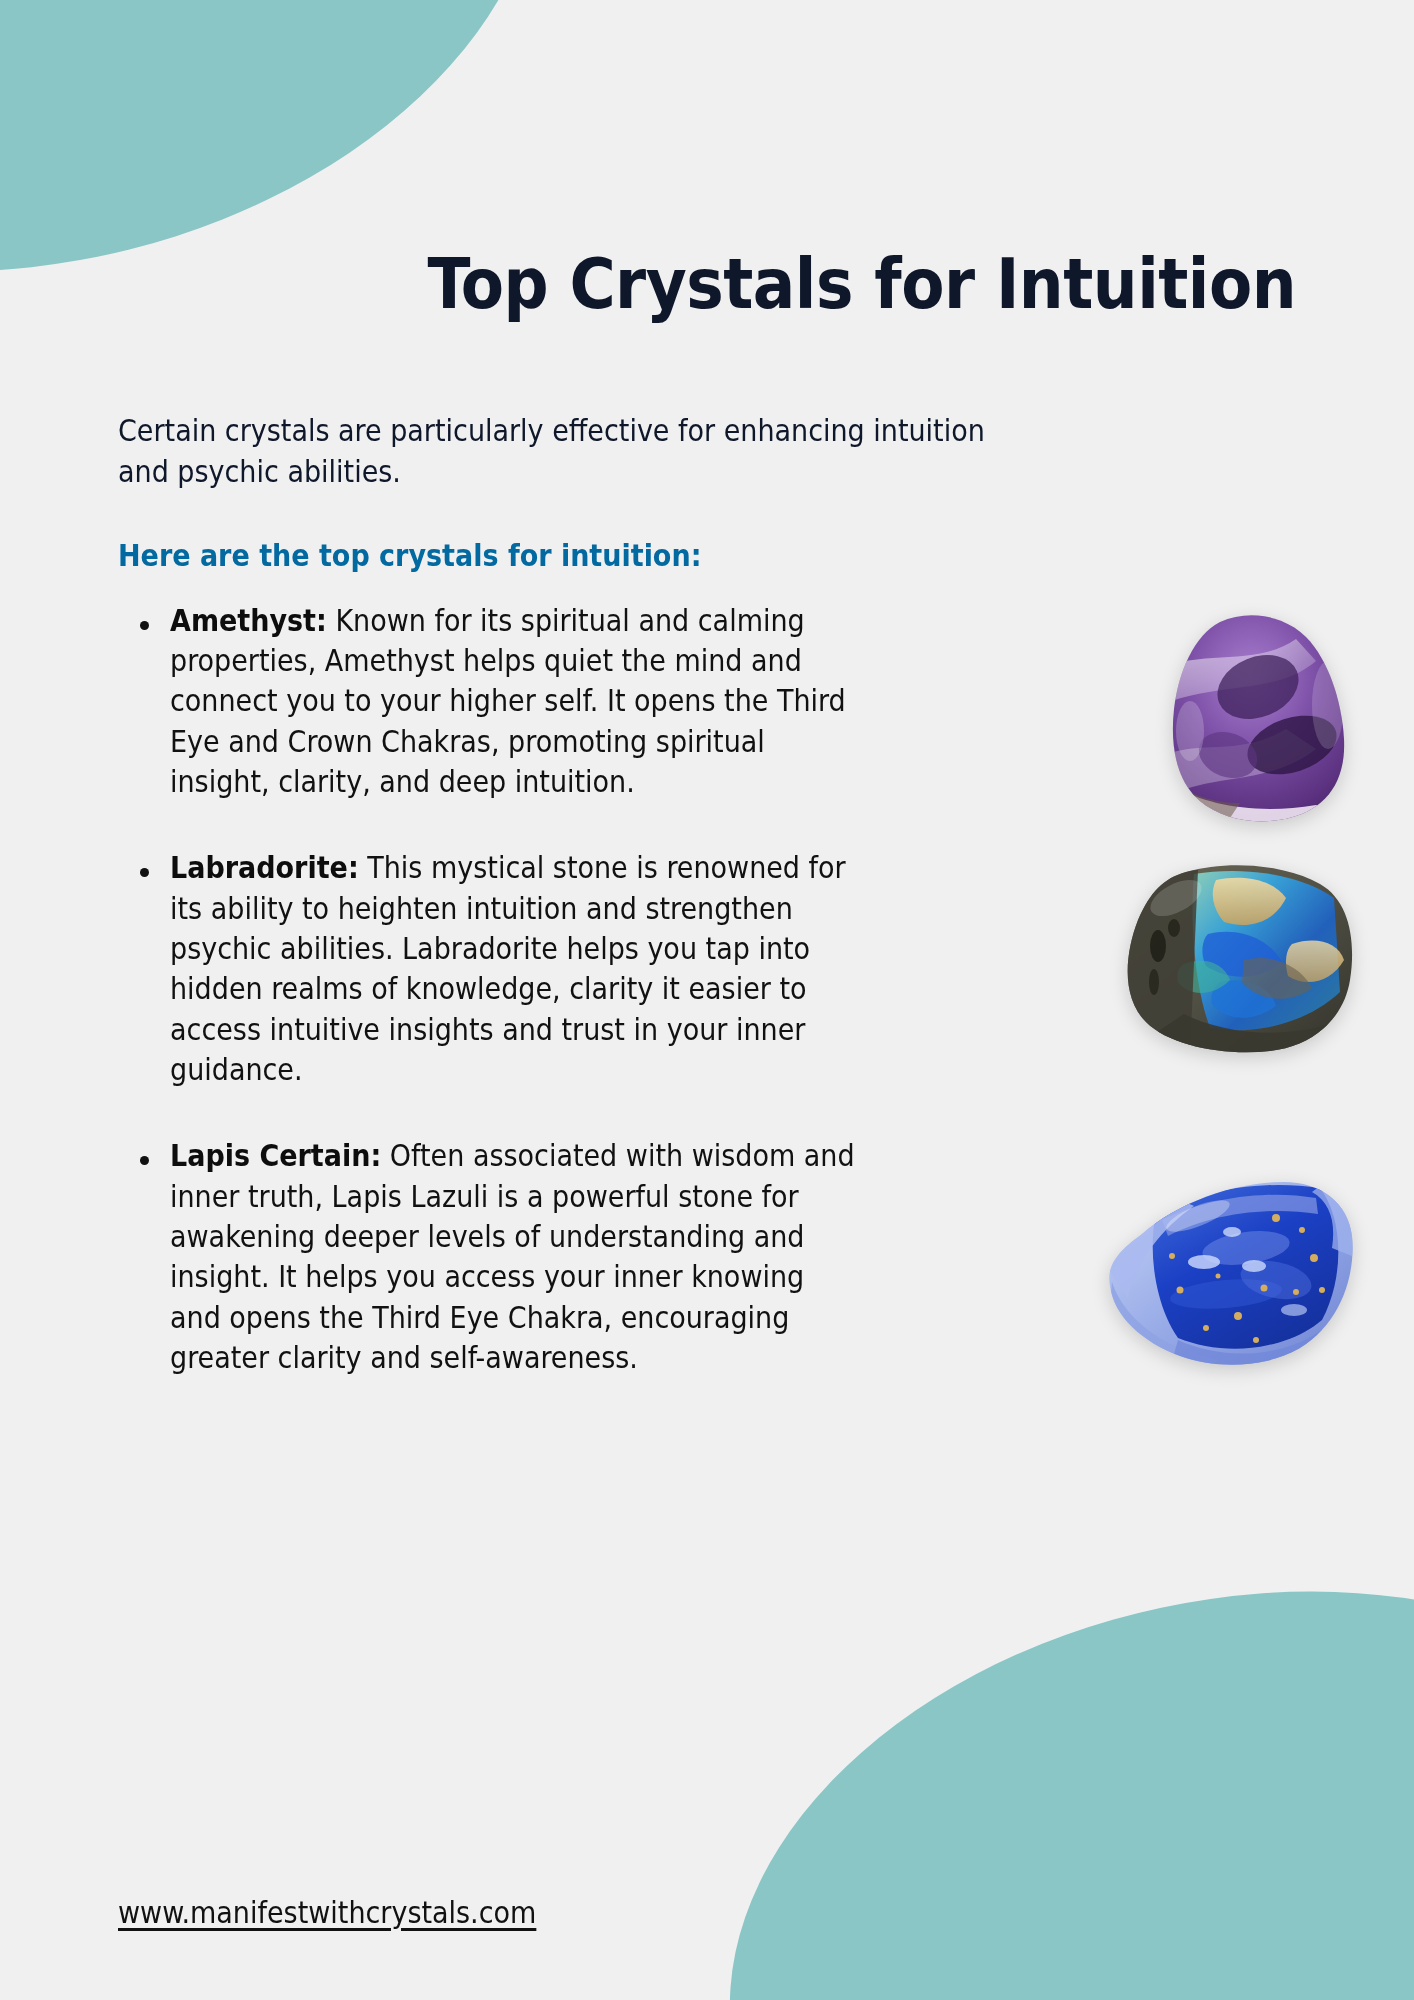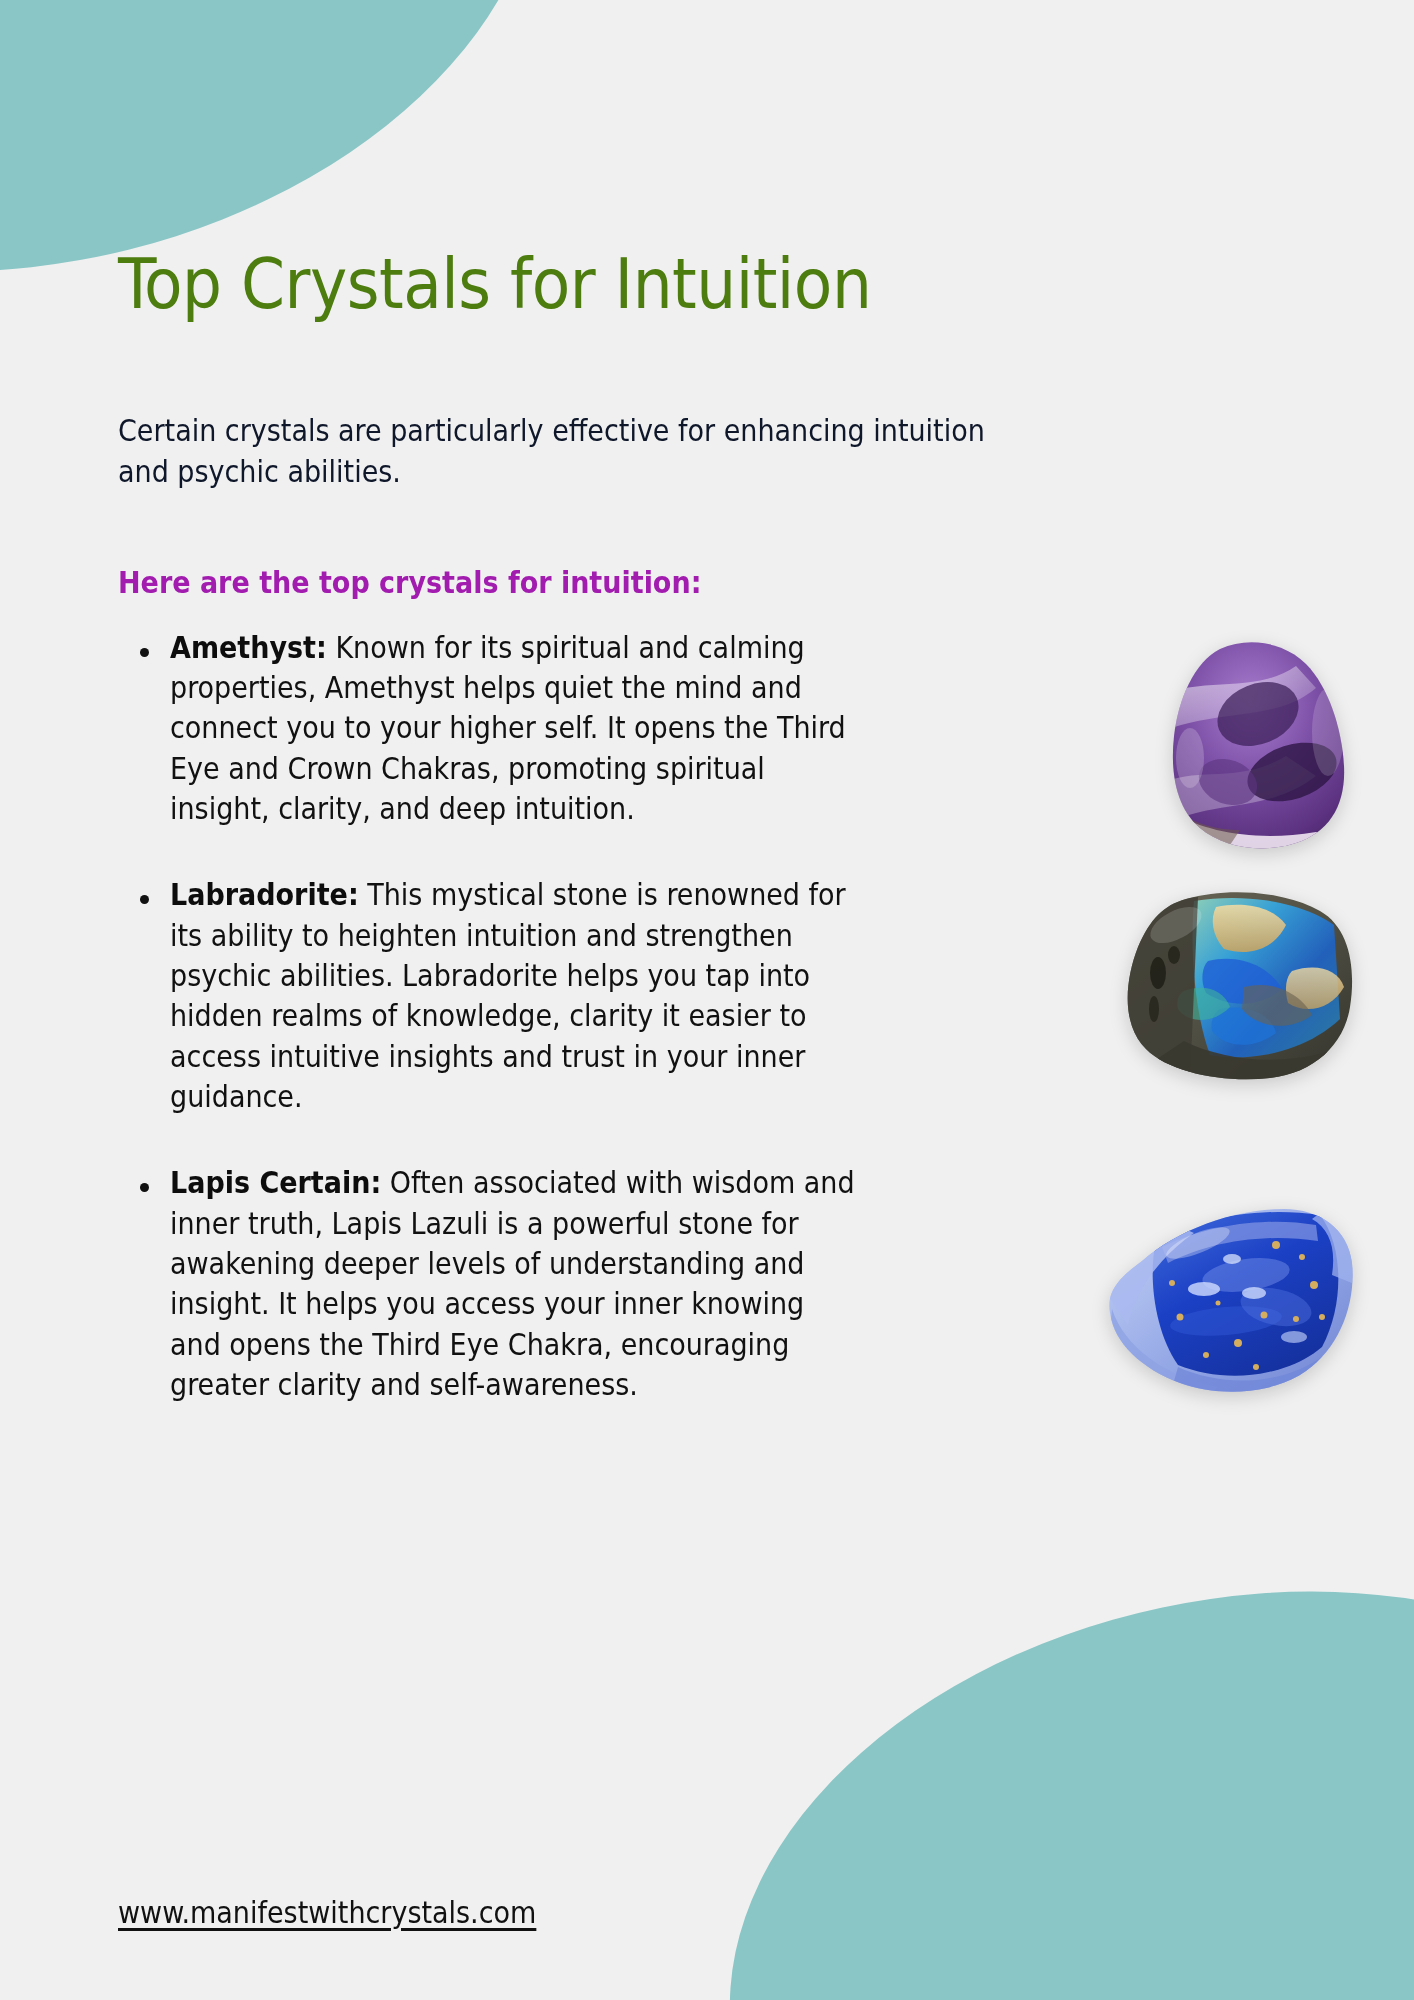--- a/index.html
+++ b/index.html
@@ -34,41 +34,42 @@
 
   
   #content {
     position:relative;
     z-index:3;
     padding:0 118px;
   }
 
   #page-title {
     font-size:70px;
-    font-weight:normal;
+    font-weight:bold;
     letter-spacing:-0.5px;
-    color:#4d7c0f;
+    color:#0f172a;
     line-height:1.04;
     padding-top:248px;
     font-stretch:condensed;
+    text-align:right;
   }
 
   #intro-paragraph {
     margin-top:89px;
     font-size:30px;
     line-height:1.38;
     color:#0f172a;
     max-width:900px;
   }
 
   #lead-in {
-    margin-top:72px;
+    margin-top:45px;
     font-size:30px;
     font-weight:bold;
-    color:#a21caf;
+    color:#0369a1;
   }
 
   #crystal-list {
     margin-top:28px;
     list-style:none;
   }
   .crystal-item {
     position:relative;
     display:flex;
     align-items:flex-start;

